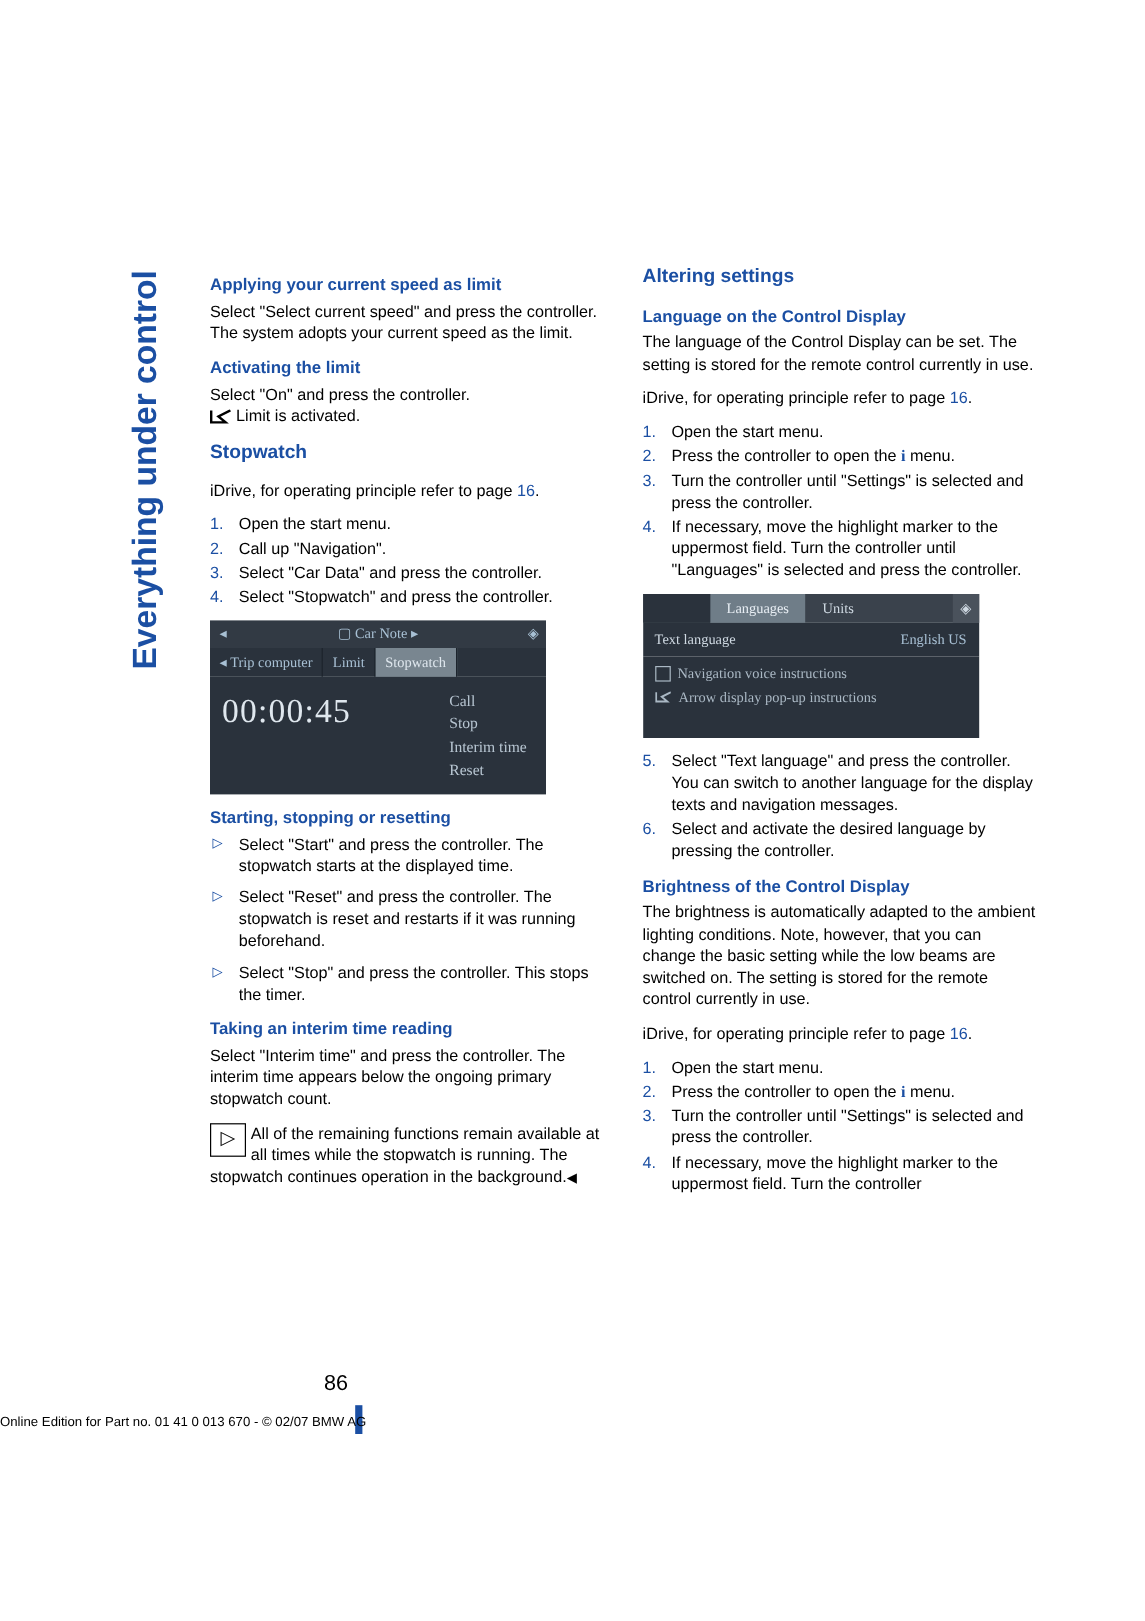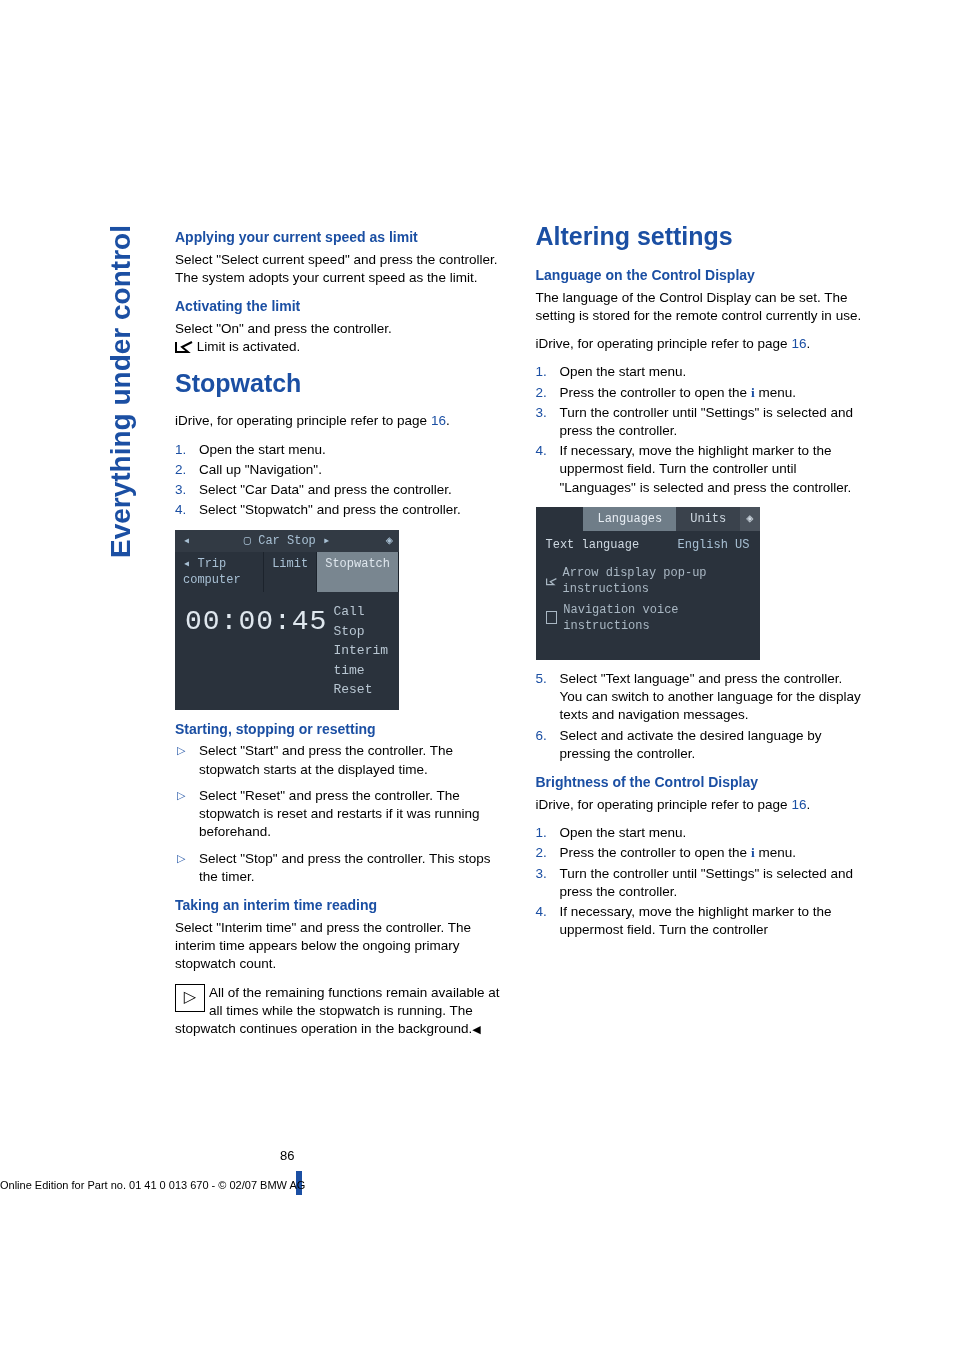--- a/index.html
+++ b/index.html
@@ -33,21 +33,21 @@
     gap: 32px;
     justify-content: center;
   }
   .col {
     flex: 1;
     font-size: 13.5px;
     line-height: 1.35;
   }
   h2.blue-h2 {
     color: #1b4fa3;
-    font-size: 25px;
+    font-size: 16px;
     font-weight: bold;
     margin: 0 0 12px 0;
   }
   .sub-head {
     color: #1b4fa3;
     font-weight: bold;
     font-size: 14px;
     margin: 8px 0 4px 0;
   }
   p { margin: 4px 0 10px 0; }
@@ -105,23 +105,23 @@
     vertical-align: top;
     text-align: center;
     line-height: 24px;
     font-size: 16px;
     margin-right: 4px;
     float: left;
   }
   .note-text { display: block; }
   .clear { clear: both; }
   .screen {
-    width: 224px;
+    width: 280px;
     margin: 10px 0;
-    font-family: Liberation Mono, monospace;
+    font-family: Liberation Serif, serif;
   }
   .screen1-hdr {
     background: #323a44;
     color: #a8c0d4;
     font-size: 12px;
     text-align: center;
     padding: 3px 8px;
     position: relative;
   }
   .screen1-hdr .arrow-l { position: absolute; left: 8px; }
@@ -203,23 +203,23 @@
   .footer {
     position: absolute;
     bottom: 160px;
     left: 0;
     right: 0;
     text-align: left;
     font-size: 11px;
   }
   .pagenum {
     position: absolute;
-    left: 280px;
+    left: 270px;
     bottom: 188px;
-    font-size: 13px;
+    font-size: 18px;
   }
   .footer-bar {
     position: absolute;
     left: 296px;
     bottom: 156px;
     width: 6px;
     height: 24px;
     background: #1b4fa3;
   }
   .i-icon {
@@ -261,21 +261,21 @@
       <ol class="numlist">
         <li>Open the start menu.</li>
         <li>Call up "Navigation".</li>
         <li>Select "Car Data" and press the controller.</li>
         <li>Select "Stopwatch" and press the controller.</li>
       </ol>
 
       <div class="screen">
         <div class="screen1-hdr">
           <span class="arrow-l">◂</span>
-          <span>▢ </span><span>Car Stop</span><span> ▸</span>
+          <span>▢ </span><span>Car Note</span><span> ▸</span>
           <span class="diamond">◈</span>
         </div>
         <div class="screen-tabs">
           <div><span>◂ </span><span>Trip computer</span></div>
           <div>Limit</div>
           <div class="active">Stopwatch</div>
         </div>
         <div class="screen-body1">
           <div class="times">
             <div>00:00:45</div>
@@ -331,40 +331,41 @@
           <div class="active">Languages</div>
           <div>Units</div>
           <div class="diamond2">◈</div>
         </div>
         <div class="screen2-row1">
           <div class="lab">Text language</div>
           <div class="val">English US</div>
         </div>
         <div class="screen2-list">
           <div class="item">
+            <span class="box-empty"></span>
+            <span>Navigation voice instructions</span>
+          </div>
+          <div class="item">
             <span class="check-icon" style="width:14px;height:12px;">
               <svg viewBox="0 0 18 14">
                   <path d="M1 1 L1 11 L13 11 L7 6 L17 1" fill="none" stroke="#aab8c4" stroke-width="2"></path>
                 </svg>
             </span>
             <span>Arrow display pop-up instructions</span>
           </div>
-          <div class="item">
-            <span class="box-empty"></span>
-            <span>Navigation voice instructions</span>
-          </div>
         </div>
       </div>
 
       <ol class="numlist" start="5" style="counter-reset: item 4;">
         <li>Select "Text language" and press the controller. You can switch to another language for the display texts and navigation messages.</li>
         <li>Select and activate the desired language by pressing the controller.</li>
       </ol>
 
       <div class="sub-head">Brightness of the Control Display</div>
+      <p>The brightness is automatically adapted to the ambient lighting conditions. Note, however, that you can change the basic setting while the low beams are switched on. The setting is stored for the remote control currently in use.</p>
       <p>
         <span>iDrive, for operating principle refer to page </span><span class="pagelink">16</span><span>.</span>
       </p>
       <ol class="numlist">
         <li>Open the start menu.</li>
         <li>
           <span>Press the controller to open the </span><span class="i-icon">i</span><span> menu.</span>
         </li>
         <li>Turn the controller until "Settings" is selected and press the controller.</li>
         <li>If necessary, move the highlight marker to the uppermost field. Turn the controller</li>

